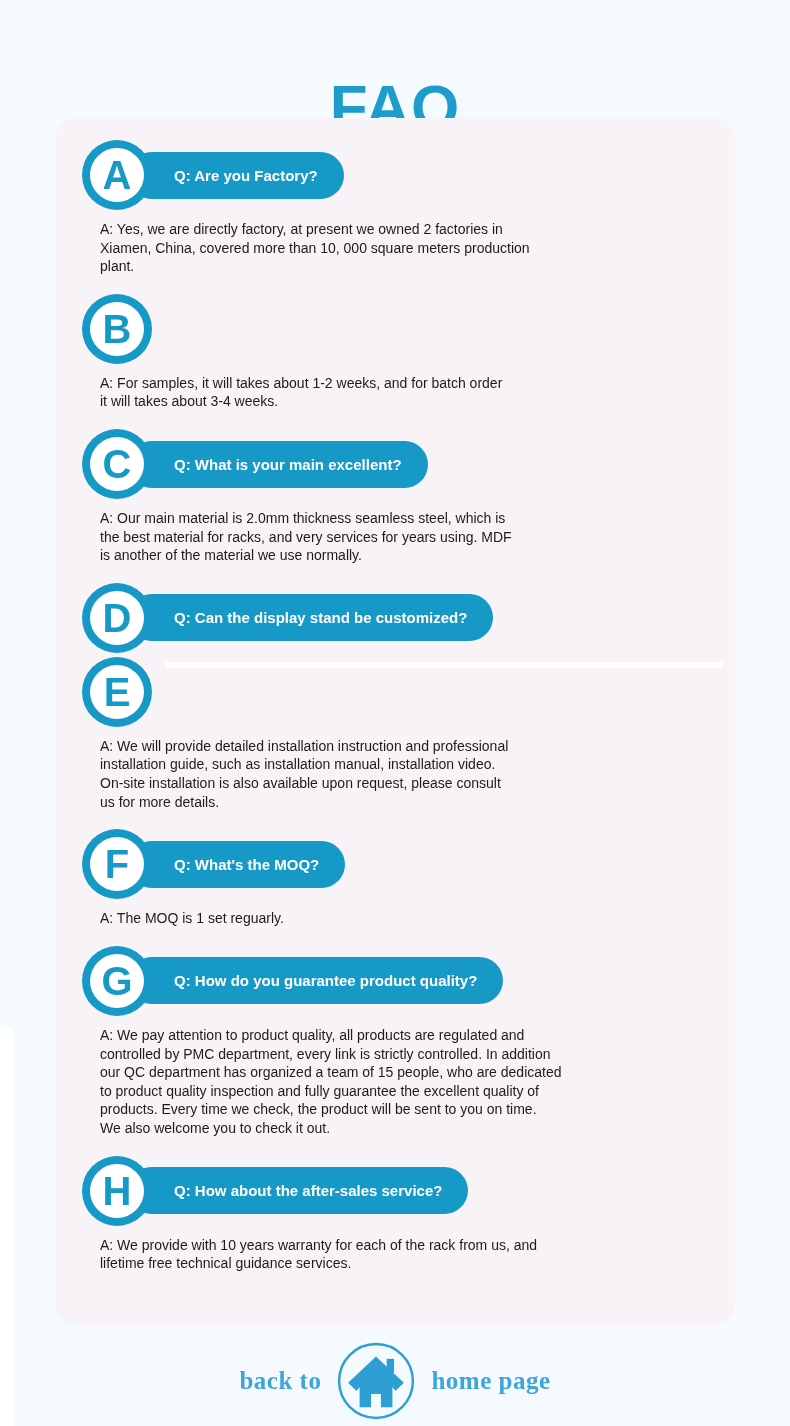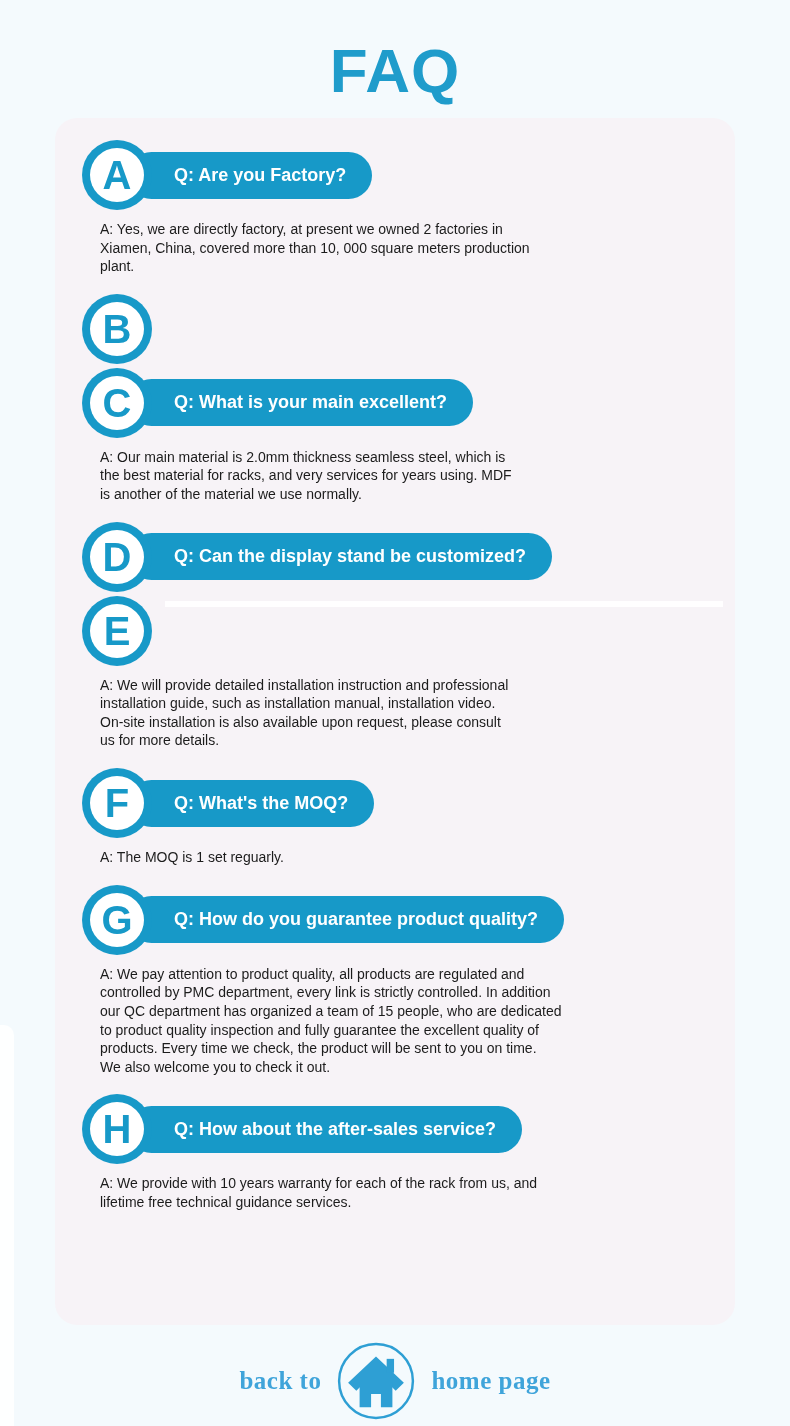--- a/index.html
+++ b/index.html
@@ -31,20 +31,21 @@
 
   .page-title {
     text-align: center;
     color: #1f9ccb;
     font-size: 62px;
     font-weight: bold;
     letter-spacing: 1px;
     line-height: 1;
     padding-top: 40px;
     padding-bottom: 0;
+    margin-top: 36px;
   }
 
   .faq-panel {
     position: absolute;
     left: 55px;
     top: 118px;
     width: 680px;
     height: 1207px;
     background: #f7f3f7;
     border-radius: 22px;
@@ -101,21 +102,21 @@
     position: relative;
     z-index: 1;
     margin-left: -24px;
     height: 47px;
     background: #1799c8;
     border-radius: 24px;
     display: flex;
     align-items: center;
     padding: 0 26px 0 46px;
     color: #ffffff;
-    font-size: 18px;
+    font-size: 15px;
     font-weight: bold;
     white-space: nowrap;
   }
 
   
   .q-header.has-band::before {
     content: "";
     position: absolute;
     left: 110px;
     right: 12px;
@@ -183,20 +184,22 @@
 Xiamen, China, covered more than 10, 000 square meters production
 plant.</div>
     </div>
 
     <div class="faq-item">
       <div class="q-header">
         <div class="q-badge">
           <div class="q-badge-inner">B</div>
         </div>
       </div>
+      <div class="answer">A: For samples, it will takes about 1-2 weeks, and for batch order
+it will takes about 3-4 weeks.</div>
     </div>
 
     <div class="faq-item">
       <div class="q-header">
         <div class="q-badge">
           <div class="q-badge-inner">C</div>
         </div>
         <div class="q-pill">Q: What is your main excellent?</div>
       </div>
       <div class="answer">A: Our main material is 2.0mm thickness seamless steel, which is

